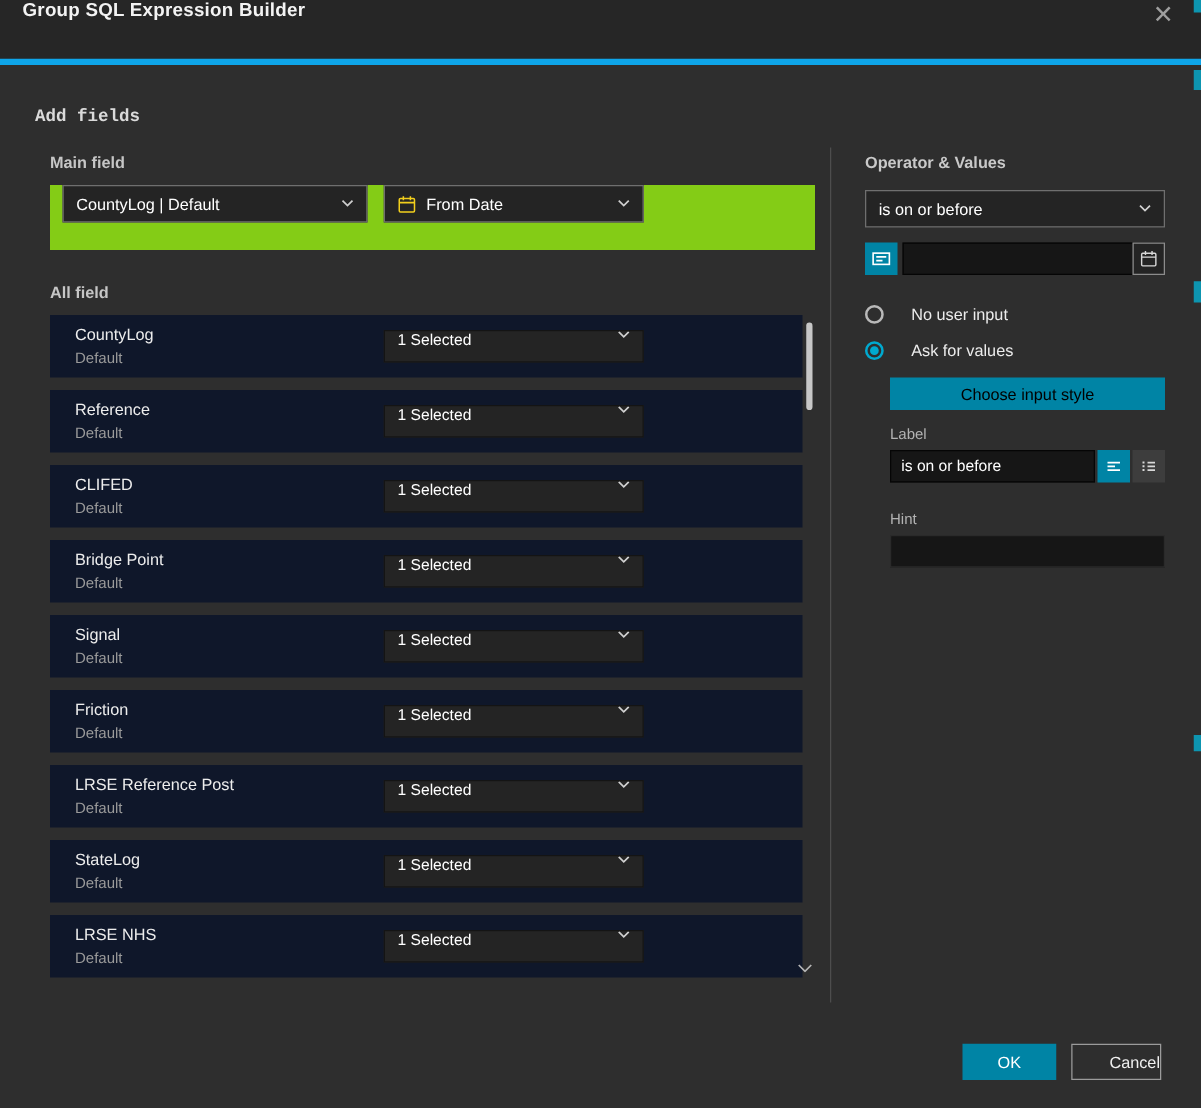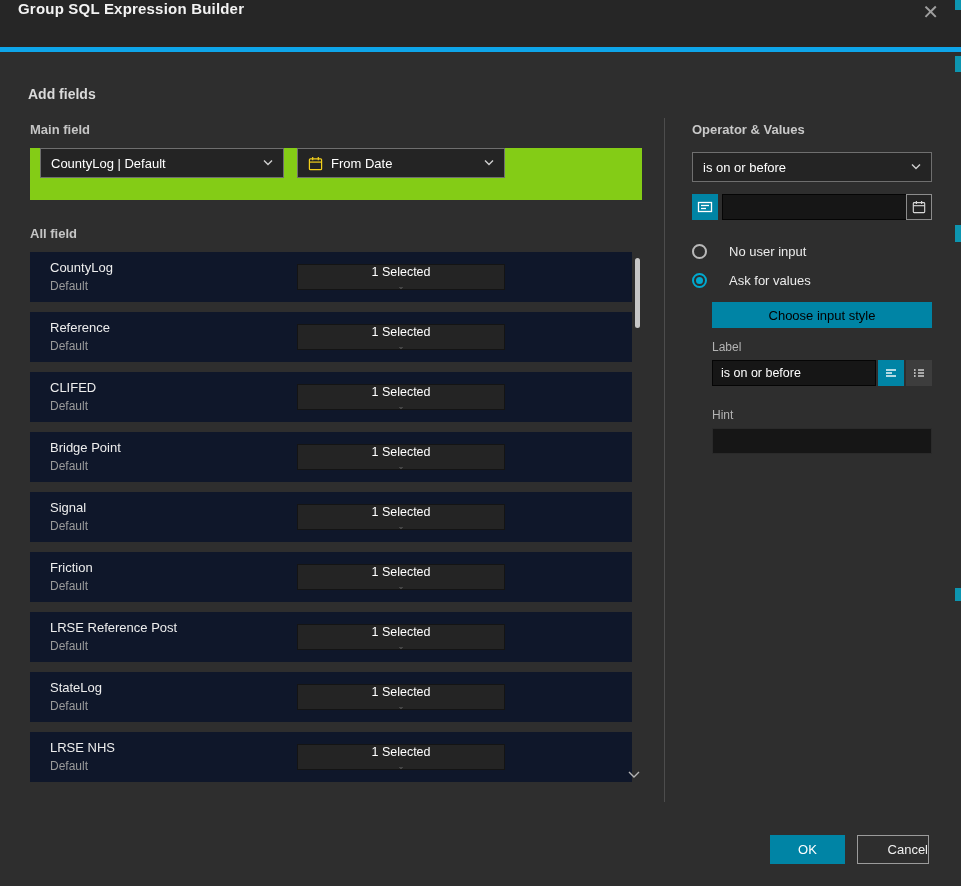--- a/index.html
+++ b/index.html
@@ -15,25 +15,25 @@
   
   .titlebar {
     height:52px; background:#262626; border-bottom:5px solid #0ea5e9;
     display:flex; justify-content:space-between;
     padding:0 18px;
   }
   .title { font-size:15px; font-weight:700; color:#f3f3f3; letter-spacing:.2px; }
   .close { color:#9f9f9f; font-size:20px; line-height:1; cursor:pointer; padding:2px 4px; }
 
   
-  .h-add { position:absolute; left:28px; top:86px; font-size:14px; font-weight:700; color:#dadada; }
+  .h-add { position:absolute; left:28px; top:86px; font-size:14px; font-weight:700; color:#dadada;font-family:Liberation Mono, monospace; }
   .sec-label { font-size:13px; font-weight:700; color:#c6c6c6; margin-bottom:11px; }
 
   
-  .left-col { position:absolute; left:30px; top:122px; width:612px; }
+  .left-col { position:absolute; left:40px; top:122px; width:612px; }
   .main-row {
     height:52px; background:#84cc16; display:flex; align-items:flex-start;
     padding:0 10px; gap:13px; margin-bottom:26px;
   }
   .select {
     background:#242424; border:1px solid #6f6f6f; height:30px;
     display:flex; align-items:center; padding:0 10px; gap:8px;
     font-size:13px; color:#fff; cursor:pointer;
   }
   .select .grow { flex:1; white-space:nowrap; overflow:hidden; }
@@ -41,22 +41,22 @@
 
   .fields-list { position:relative; width:612px; }
   .field-row {
     height:50px; width:602px; background:#0f172a; margin-bottom:10px;
     position:relative; padding:8px 0 0 20px;
   }
   .fr-name { font-size:13px; color:#ededed; }
   .fr-sub  { font-size:12px; color:#9a9a9a; margin-top:4px; }
   .row-select {
     position:absolute; left:267px; top:12px; width:208px; height:26px;
-    background:#242424; border:1px solid #141414; display:flex; align-items:center;
-    padding:0 10px; gap:8px; font-size:12.5px; color:#fff; cursor:pointer;flex-direction:column;
+    background:#242424; border:1px solid #141414; display:flex; 
+    padding:0 10px; gap:8px; font-size:12.5px; color:#fff; cursor:pointer;
   }
   .row-select .grow { flex:1; }
 
   .scrollbar { position:absolute; right:2px; top:6px; width:5px; height:520px; cursor:pointer; }
   .thumb { width:5px; height:70px; background:#c7c7c7; border-radius:3px; }
   .scroll-down { position:absolute; right:2px; bottom:4px; cursor:pointer; line-height:0; }
 
   
   .vdivider { position:absolute; left:664px; top:118px; width:1px; height:684px; background:#4d4d4d; }
 

